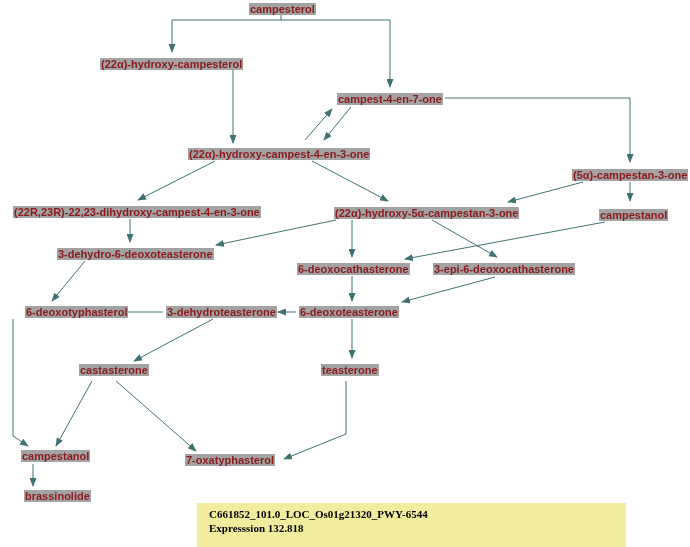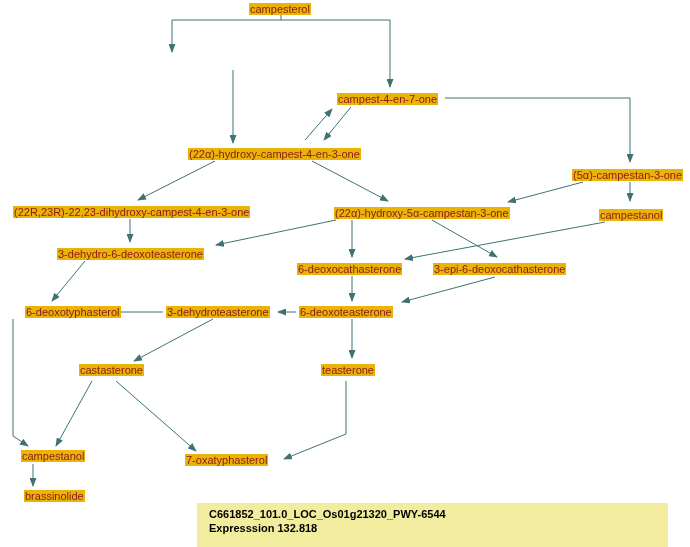--- a/index.html
+++ b/index.html
@@ -1,24 +1,24 @@
 <!DOCTYPE html>
 <html><head>
 <meta charset="utf-8">
 <style>
   html,body{margin:0;padding:0;background:#fff;}
   #pathway{position:relative;width:690px;height:547px;background:#ffffff;overflow:hidden;
            font-family:"Liberation Sans",sans-serif;}
   #edges{position:absolute;left:0;top:0;z-index:1;}
   #nodes-layer{position:absolute;left:0;top:0;width:690px;height:547px;z-index:2;}
-  .node{position:absolute;font-size:11px;font-weight:normal;color:#8B1A1A;white-space:nowrap;
-        background:#eab308;line-height:12px;padding:0 1px;cursor:pointer;}
-  #banner{position:absolute;left:197px;top:503px;width:471px;height:44px;z-index:3;
+  .node{position:absolute;font-size:11px;font-weight:bold;color:#8B1A1A;white-space:nowrap;
+        background:#a3a3a3;line-height:12px;padding:0 1px;cursor:pointer;}
+  #banner{position:absolute;left:197px;top:503px;width:429px;height:44px;z-index:3;
           background:#F2EC9E;font-size:11px;font-weight:bold;color:#000;
-          padding:4px 0 0 12px;box-sizing:border-box;line-height:14px;}
+          padding:4px 0 0 12px;box-sizing:border-box;line-height:14px;font-family:Liberation Serif, serif;}
   #banner .indent{padding-left:3px;}
 </style>
 </head>
 <body>
 
 <div id="pathway">
 
   <svg id="edges" width="690" height="547" viewBox="0 0 690 547">
     <defs>
       <marker id="arrowhead" markerWidth="9" markerHeight="7" refX="8" refY="3.5" orient="auto">
@@ -51,20 +51,21 @@
       <polyline points="213,319 134,361" fill="none" stroke="#3F7373" stroke-width="1" marker-end="url(#arrowhead)"></polyline>
       <polyline points="13,319 13,436 28,446" fill="none" stroke="#3F7373" stroke-width="1" marker-end="url(#arrowhead)"></polyline>
       <polyline points="92,381 56,446" fill="none" stroke="#3F7373" stroke-width="1" marker-end="url(#arrowhead)"></polyline>
       <polyline points="33,464 33,486" fill="none" stroke="#3F7373" stroke-width="1" marker-end="url(#arrowhead)"></polyline>
       <polyline points="116,381 196,451" fill="none" stroke="#3F7373" stroke-width="1" marker-end="url(#arrowhead)"></polyline>
       <polyline points="346,381 346,434 284,459" fill="none" stroke="#3F7373" stroke-width="1" marker-end="url(#arrowhead)"></polyline>
     </svg>
 
   <div id="nodes-layer">
       <span class="node" style="left: 249px; top: 3px; color: rgb(139, 26, 26);">campesterol</span>
+      <span class="node" style="left: 100px; top: 58px; color: rgb(139, 26, 26);">(22α)-hydroxy-campesterol</span>
       <span class="node" style="left: 337px; top: 93px; color: rgb(139, 26, 26);">campest-4-en-7-one</span>
       <span class="node" style="left: 188px; top: 148px; color: rgb(139, 26, 26);">(22α)-hydroxy-campest-4-en-3-one</span>
       <span class="node" style="left: 572px; top: 169px; color: rgb(139, 26, 26);">(5α)-campestan-3-one</span>
       <span class="node" style="left: 13px; top: 206px; color: rgb(139, 26, 26);">(22R,23R)-22,23-dihydroxy-campest-4-en-3-one</span>
       <span class="node" style="left: 334px; top: 207px; color: rgb(139, 26, 26); text-align: right;">(22α)-hydroxy-5α-campestan-3-one</span>
       <span class="node" style="left: 599px; top: 209px; color: rgb(139, 26, 26);">campestanol</span>
       <span class="node" style="left: 57px; top: 248px; color: rgb(139, 26, 26);">3-dehydro-6-deoxoteasterone</span>
       <span class="node" style="left: 297px; top: 263px; color: rgb(139, 26, 26);">6-deoxocathasterone</span>
       <span class="node" style="left: 433px; top: 263px; color: rgb(139, 26, 26);">3-epi-6-deoxocathasterone</span>
       <span class="node" style="left: 5px; top: 306px; color: rgb(139, 26, 26); margin-left: 20px;">6-deoxotyphasterol</span>

